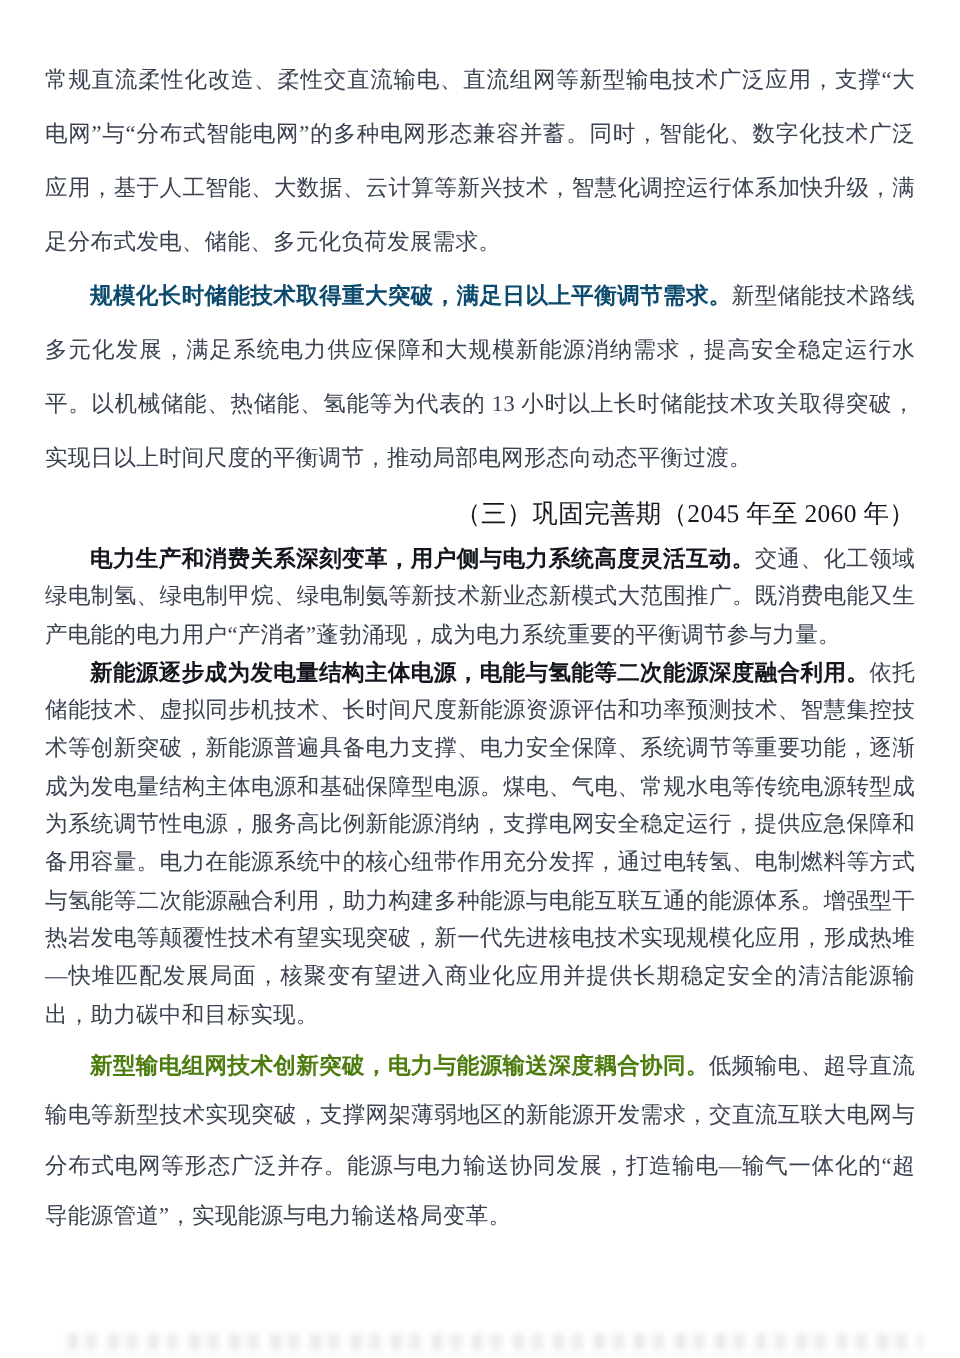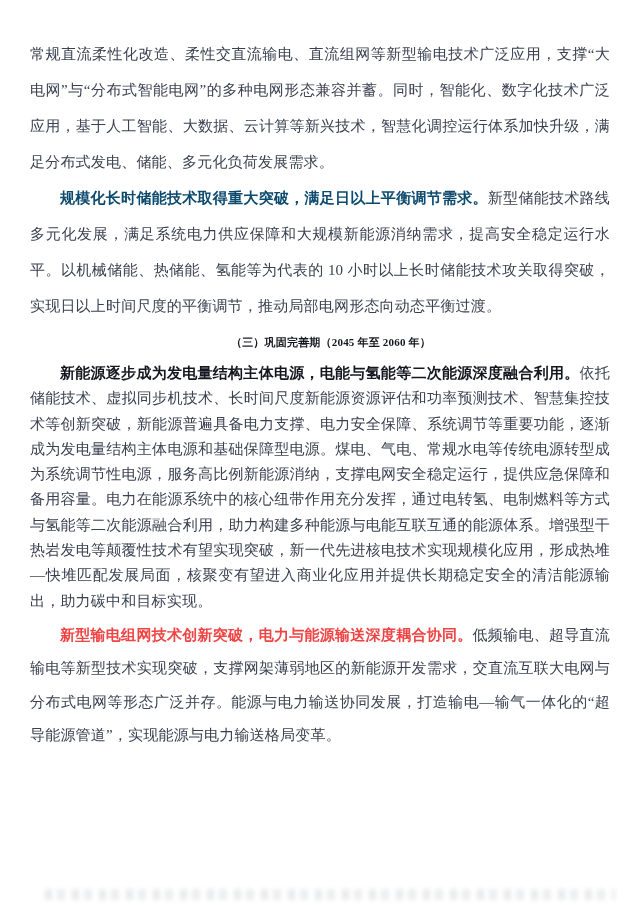--- a/index.html
+++ b/index.html
@@ -35,26 +35,26 @@
   .para b {
     color: #14171f;
     font-weight: bold;
   }
   
   .lh-loose { line-height: 36px; }
   .lh-tight { line-height: 25.3px; }
   .lh-mid   { line-height: 33.5px; margin-top: 5px; }
   .heading {
     margin: 7px 0 7px 0;
-    font-size: 11px;
-    font-weight: bold;
+    font-size: 17px;
+    font-weight: normal;
     color: #14171f;
     text-indent: 2em;
     line-height: 23px;
-    text-align: center;
+    text-align: right;
   }
   
   .bleed {
     position: absolute;
     left: 45px;
     right: 25px;
     bottom: 5px;
     height: 11px;
     background: repeating-linear-gradient(90deg,
       #9aa0a8 0px, #9aa0a8 7px,
@@ -65,19 +65,20 @@
     opacity: 0.22;
     pointer-events: none;
   }
 </style>
 </head>
 <body>
 
 <div class="page">
   <div class="doc" id="doc" style="color: rgb(58, 65, 80);">
       <p class="para lh-loose"><span>常规直流柔性化改造、柔性交直流输电、直流组网等新型输电技术广泛应用，支撑“大电网”与“分布式智能电网”的多种电网形态兼容并蓄。同时，智能化、数字化技术广泛应用，基于人工智能、大数据、云计算等新兴技术，智慧化调控运行体系加快升级，满足分布式发电、储能、多元化负荷发展需求。</span></p>
-      <p class="para lh-loose indent"><b style="color: #0c4a6e;">规模化长时储能技术取得重大突破，满足日以上平衡调节需求。</b><span>新型储能技术路线多元化发展，满足系统电力供应保障和大规模新能源消纳需求，提高安全稳定运行水平。以机械储能、热储能、氢能等为代表的 10 小时以上长时储能技术攻关取得突破，实现日以上时间尺度的平衡调节，推动局部电网形态向动态平衡过渡。</span></p>
+      <p class="para lh-loose indent"><b style="color: #0c4a6e;">规模化长时储能技术取得重大突破，满足日以上平衡调节需求。</b><span>新型储能技术路线多元化发展，满足系统电力供应保障和大规模新能源消纳需求，提高安全稳定运行水平。以机械储能、热储能、氢能等为代表的 13 小时以上长时储能技术攻关取得突破，实现日以上时间尺度的平衡调节，推动局部电网形态向动态平衡过渡。</span></p>
       <h3 class="heading" style="color: rgb(20, 23, 31);">（三）巩固完善期（2045 年至 2060 年）</h3>
+      <p class="para lh-tight indent"><b style="color: rgb(20, 23, 31);">电力生产和消费关系深刻变革，用户侧与电力系统高度灵活互动。</b><span>交通、化工领域绿电制氢、绿电制甲烷、绿电制氨等新技术新业态新模式大范围推广。既消费电能又生产电能的电力用户“产消者”蓬勃涌现，成为电力系统重要的平衡调节参与力量。</span></p>
       <p class="para lh-tight indent"><b style="color: rgb(20, 23, 31);">新能源逐步成为发电量结构主体电源，电能与氢能等二次能源深度融合利用。</b><span>依托储能技术、虚拟同步机技术、长时间尺度新能源资源评估和功率预测技术、智慧集控技术等创新突破，新能源普遍具备电力支撑、电力安全保障、系统调节等重要功能，逐渐成为发电量结构主体电源和基础保障型电源。煤电、气电、常规水电等传统电源转型成为系统调节性电源，服务高比例新能源消纳，支撑电网安全稳定运行，提供应急保障和备用容量。电力在能源系统中的核心纽带作用充分发挥，通过电转氢、电制燃料等方式与氢能等二次能源融合利用，助力构建多种能源与电能互联互通的能源体系。增强型干热岩发电等颠覆性技术有望实现突破，新一代先进核电技术实现规模化应用，形成热堆—快堆匹配发展局面，核聚变有望进入商业化应用并提供长期稳定安全的清洁能源输出，助力碳中和目标实现。</span></p>
-      <p class="para lh-mid indent"><b style="color: #ef4444;">新型输电组网技术创新突破，电力与能源输送深度耦合协同。</b><span>低频输电、超导直流输电等新型技术实现突破，支撑网架薄弱地区的新能源开发需求，交直流互联大电网与分布式电网等形态广泛并存。能源与电力输送协同发展，打造输电—输气一体化的“超导能源管道”，实现能源与电力输送格局变革。</span></p>
+      <p class="para lh-mid indent"><b style="color: #4d7c0f;">新型输电组网技术创新突破，电力与能源输送深度耦合协同。</b><span>低频输电、超导直流输电等新型技术实现突破，支撑网架薄弱地区的新能源开发需求，交直流互联大电网与分布式电网等形态广泛并存。能源与电力输送协同发展，打造输电—输气一体化的“超导能源管道”，实现能源与电力输送格局变革。</span></p>
     </div>
   <div class="bleed"></div>
 </div>
 
 </body></html>

